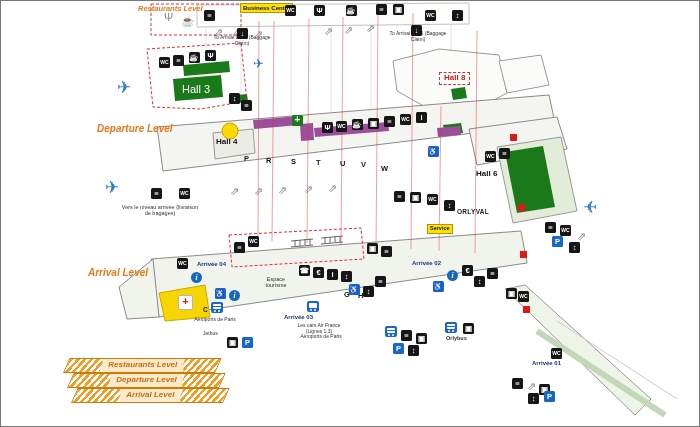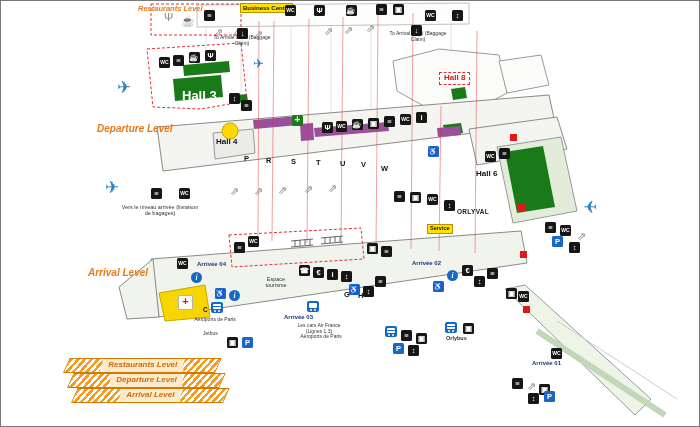--- a/index.html
+++ b/index.html
@@ -3,21 +3,21 @@
 <meta charset="utf-8">
 <style>
   html,body{margin:0;padding:0;background:#e9e9e9;}
   .map{position:relative;width:700px;height:427px;background:#fff;border:1px solid #777;
        font-family:"Liberation Sans",sans-serif;overflow:hidden;box-sizing:border-box;}
   svg.bg{position:absolute;left:0;top:0;}
   .lbl{position:absolute;white-space:nowrap;color:#222;font-size:7px;line-height:1.1;}
   .olv{color:#e8791c;font-weight:bold;font-style:italic;font-size:10px;}
   .olv.sm{font-size:7.5px;}
   .hall{font-weight:bold;font-size:8px;color:#111;}
-  .hallw{font-weight:bold;font-size:13px;color:#fff;margin-top:6px;}
+  .hallw{font-weight:normal;font-size:11px;color:#fff;}
   .hall2{font-weight:bold;font-size:8px;color:#d01818;border:1px dashed #e03030;
          padding:1px 4px;background:rgba(255,255,255,.65);}
   .tiny{font-size:5.5px;white-space:normal;text-align:center;color:#333;line-height:1.18;}
   .tiny5{font-size:5px;white-space:normal;text-align:center;color:#333;line-height:1.18;}
   .badge{background:#ffe000;border:1px solid #b39500;font-size:6px;font-weight:bold;
          padding:0 2px;color:#111;line-height:1.4;}
   .badge.sm{font-size:5.5px;}
   .gate{font-weight:bold;font-size:7.5px;color:#111;}
   .arv{font-size:6px;font-weight:bold;color:#16357d;}
   .ic{position:absolute;width:11px;height:11px;background:#161616;color:#fff;font-size:7.5px;

